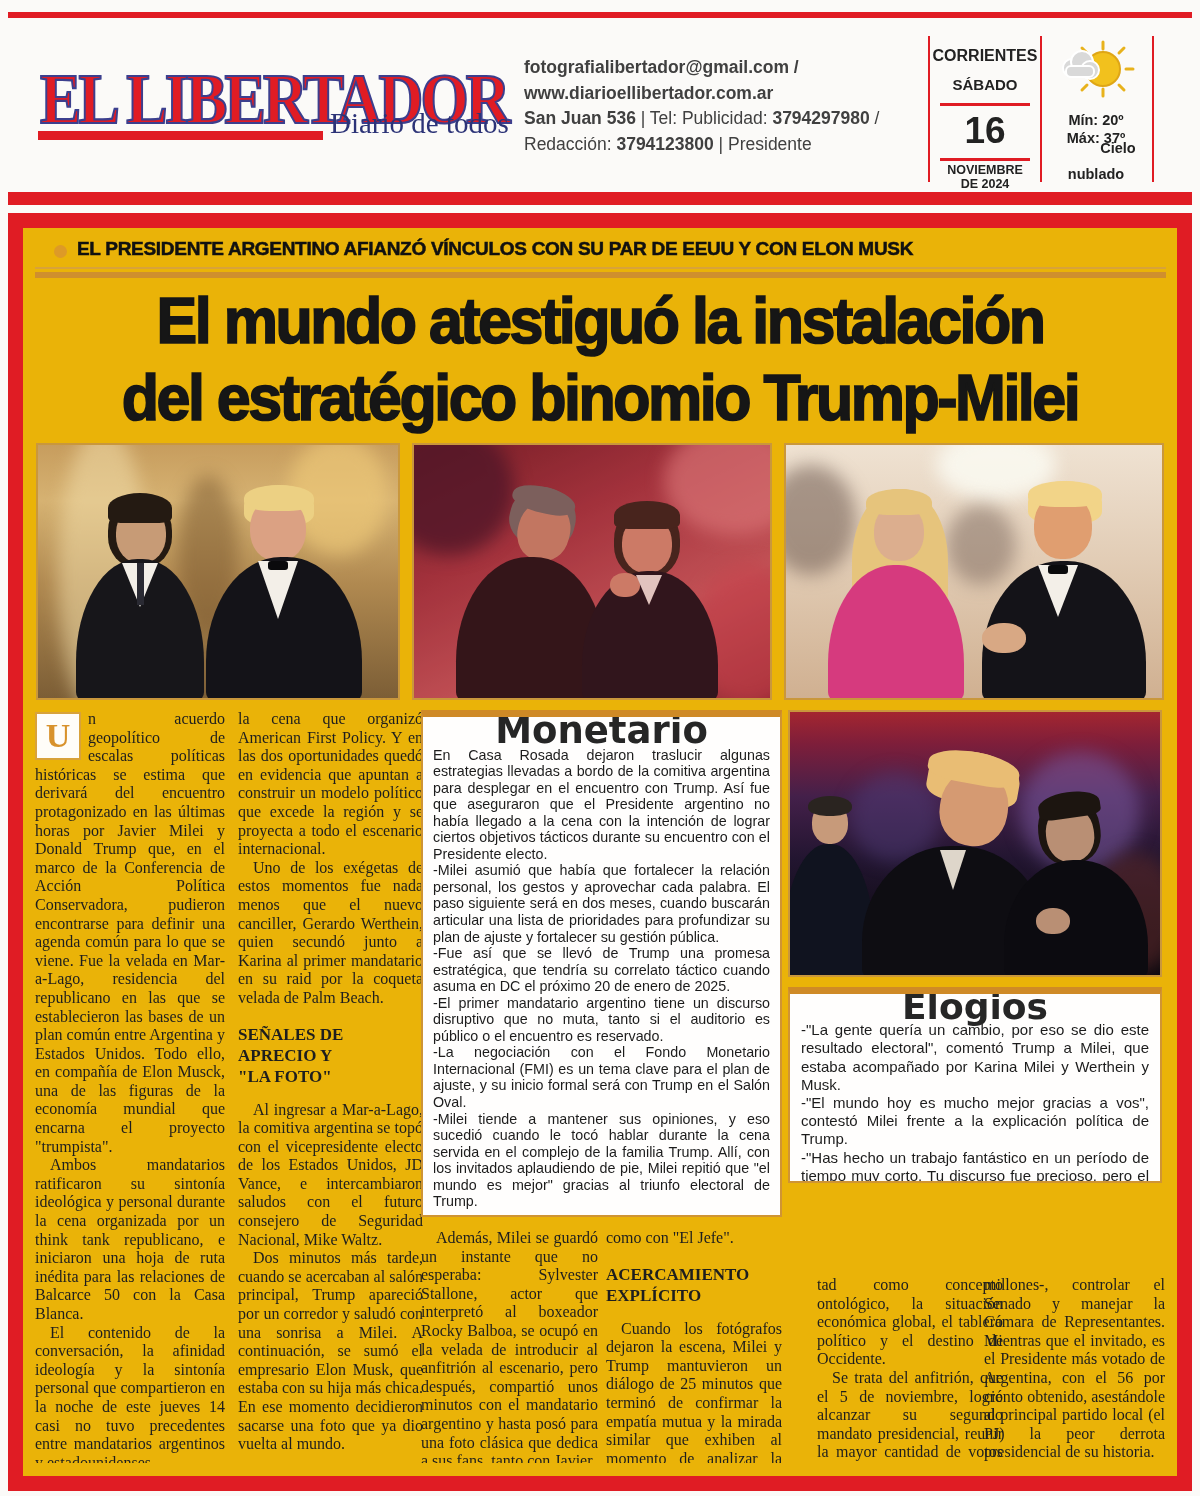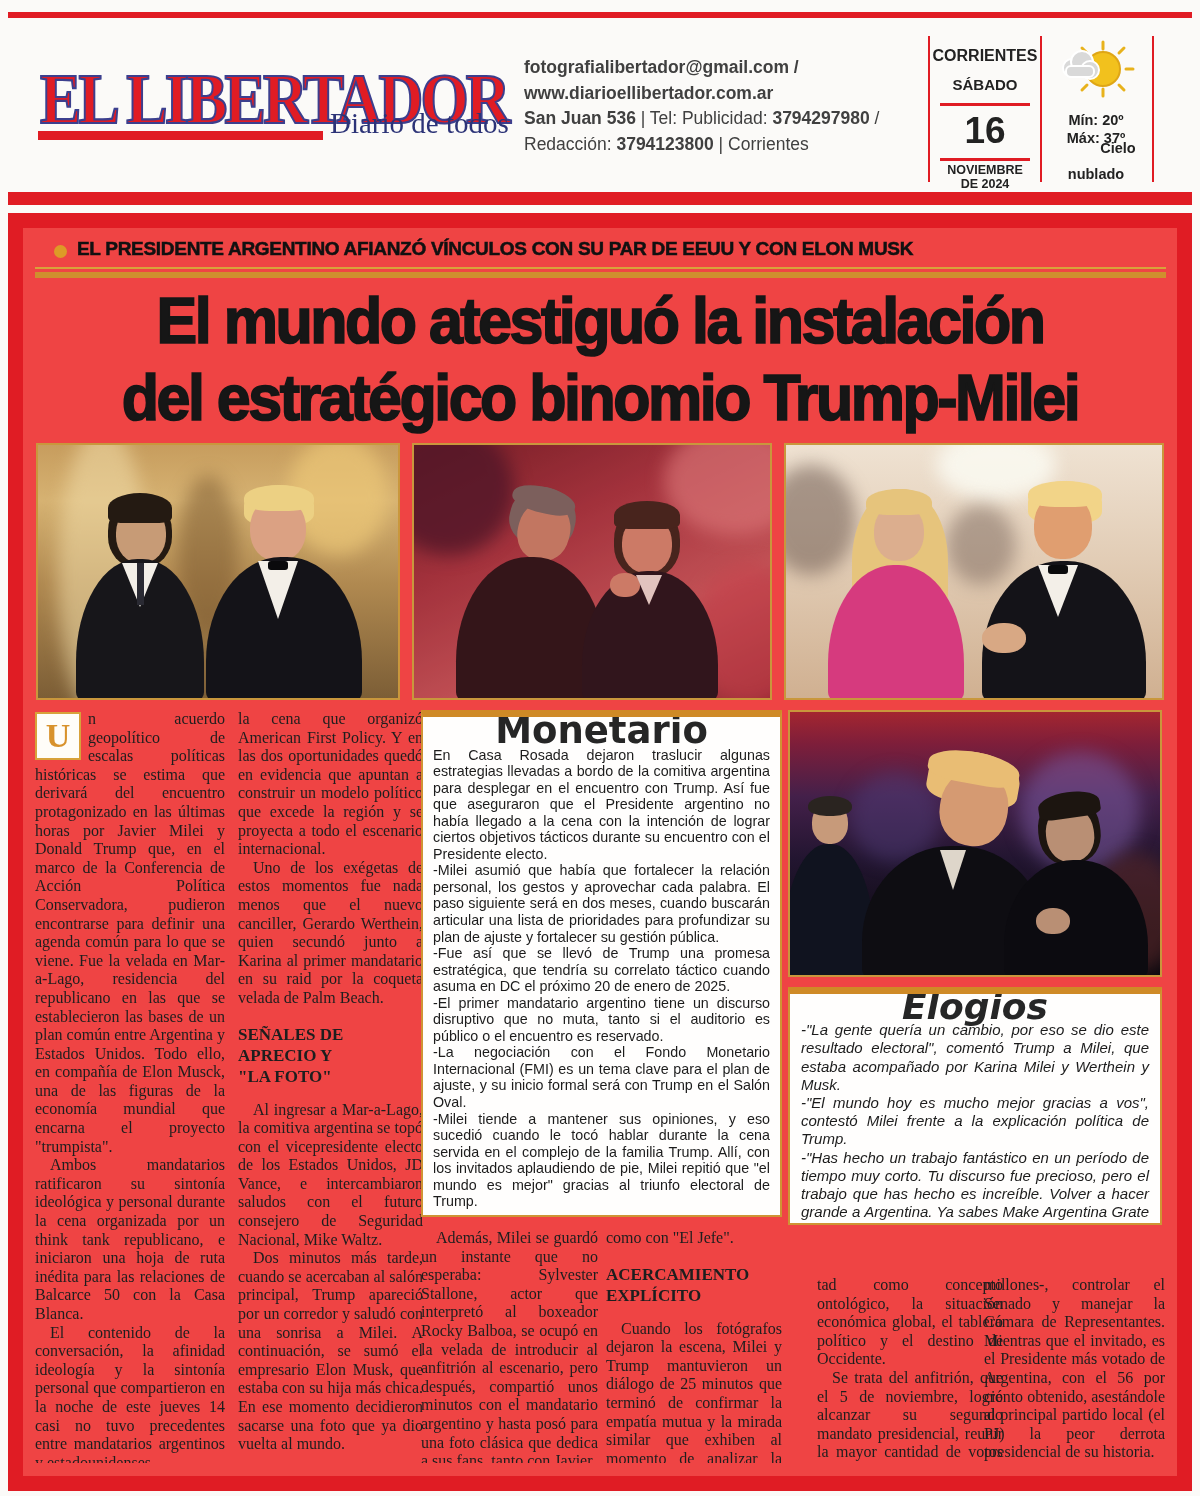--- a/index.html
+++ b/index.html
@@ -19,21 +19,21 @@
   .d-hr1{left:940px;top:103px;width:90px;height:3px;background:#e01c24;}
   .d-num{left:930px;top:105px;width:110px;font-size:37px;line-height:52px;}
   .d-hr2{left:940px;top:158px;width:90px;height:3px;background:#e01c24;}
   .d-month{left:930px;top:163px;width:110px;font-size:12.5px;}
   .d-year{left:930px;top:177px;width:110px;font-size:12.5px;}
   .wcol{left:1040px;width:112px;text-align:center;font-family:"Liberation Sans",sans-serif;font-weight:bold;color:#222;font-size:14.5px;}
   .w-icon{left:1056px;top:38px;}
   .w1{top:112px;} .w2{top:130px;} .w3{top:140px;margin-left:22px;} .w4{top:166px;}
   .red-bar2{left:8px;top:192px;width:1184px;height:13px;background:#e01c24;}
   
-  .frame{left:8px;top:213px;width:1184px;height:1278px;border:15px solid #e01c24;box-sizing:border-box;background:#ef4444;}
+  .frame{left:8px;top:213px;width:1184px;height:1278px;border:15px solid #e01c24;box-sizing:border-box;background:#eab308;}
   .frame .abs{position:absolute;}
   .kicker-bullet{left:31px;top:17px;width:13px;height:13px;border-radius:50%;background:#dd9a27;}
   .kicker{left:54px;top:10px;width:1080px;font-family:"Liberation Sans",sans-serif;font-weight:bold;font-size:19px;letter-spacing:-.3px;color:#111;-webkit-text-stroke:.5px #111;}
   .gold-thin{left:12px;top:39px;width:1131px;height:2px;background:#d8a23a;}
   .gold-thick{left:12px;top:44px;width:1131px;height:6px;background:#cf8f2e;}
   .headline{left:0;top:55px;width:1154px;text-align:center;font-family:"Liberation Sans",sans-serif;font-weight:bold;font-size:61px;line-height:72px;color:#161616;letter-spacing:-2.5px;-webkit-text-stroke:1.6px #161616;transform:scaleY(1.06);transform-origin:center top;}
   
   .ph{border:2px solid #c9973c;overflow:hidden;box-sizing:border-box;}
   .ph1{left:13px;top:215px;width:364px;height:257px;background:linear-gradient(180deg,#c79d5e 0%,#d6b272 22%,#b08950 55%,#7c5e36 100%);}
   .ph2{left:389px;top:215px;width:360px;height:257px;background:linear-gradient(155deg,#6a1d26 0%,#9e3540 35%,#c25a5e 68%,#8a2a34 100%);}
@@ -50,42 +50,42 @@
   .scol p.noind{text-indent:0;}
   .subhead{font-weight:bold;font-size:17px;line-height:21px;margin:16px 0 14px;text-indent:0;text-align:left;}
   .col1{left:12px;top:482px;width:190px;height:753px;}
   .col2{left:215px;top:482px;width:185px;height:753px;}
   .dropbox{float:left;width:42px;height:44px;border:2px solid #d8a23a;margin:2px 7px 0 0;text-align:center;font-family:"Liberation Serif",serif;font-weight:bold;font-size:34px;line-height:44px;color:#d8922c;background:#fffdf8;}
   .gbox{border:2px solid #cf9434;border-top:7px solid #cf8a26;box-sizing:border-box;background:#fffefd;font-family:"Liberation Sans",sans-serif;text-align:justify;overflow:hidden;}
   .gbox h2{margin:4px 0 7px;text-align:center;font-family:"DejaVu Sans",sans-serif;font-weight:bold;color:#262626;}
   .box-est{left:398px;top:482px;width:361px;height:507px;padding:2px 10px 4px;font-size:14.3px;line-height:16.55px;}
   .box-est h2{font-size:37px;}
   .box-est p{margin:0;}
-  .box-elo{left:765px;top:759px;width:374px;height:238px;padding:2px 11px 12px;font-size:15px;line-height:18.2px;font-style:italic;}
+  .box-elo{left:765px;top:759px;width:374px;height:196px;padding:2px 11px 12px;font-size:15px;line-height:18.2px;}
   .box-elo h2{font-size:36px;margin:2px 0 5px;}
   .box-elo p{margin:0;}
   .midL{left:398px;top:1001px;width:177px;height:234px;}
   .midR{left:583px;top:1001px;width:176px;height:234px;}
   .botL{left:794px;top:1048px;width:186px;height:187px;}
   .botR{left:961px;top:1048px;width:181px;height:187px;}
 </style>
 </head>
 <body>
 
 <div class="abs top-rule"></div>
 
 <div class="abs masthead-title">EL LIBERTADOR</div>
 <div class="abs masthead-rule"></div>
 <div class="abs tagline">Diario de todos</div>
 
 <div class="abs contact">
   <div class="b">fotografialibertador@gmail.com /</div>
   <div class="b">www.diarioellibertador.com.ar</div>
   <div><span class="b">San Juan 536</span><span> | Tel: Publicidad: </span><span class="b">3794297980</span><span> /</span></div>
-  <div><span>Redacción: </span><span class="b">3794123800</span><span> | Corrientes</span></div>
+  <div><span>Redacción: </span><span class="b">3794123800</span><span> | Presidente</span></div>
 </div>
 
 <div class="abs vline" style="left:928px;"></div>
 <div class="abs vline" style="left:1040px;"></div>
 <div class="abs vline" style="left:1152px;"></div>
 <div class="abs datecol d-city">CORRIENTES</div>
 <div class="abs datecol d-day">SÁBADO</div>
 <div class="abs d-hr1"></div>
 <div class="abs datecol d-num">16</div>
 <div class="abs d-hr2"></div>

